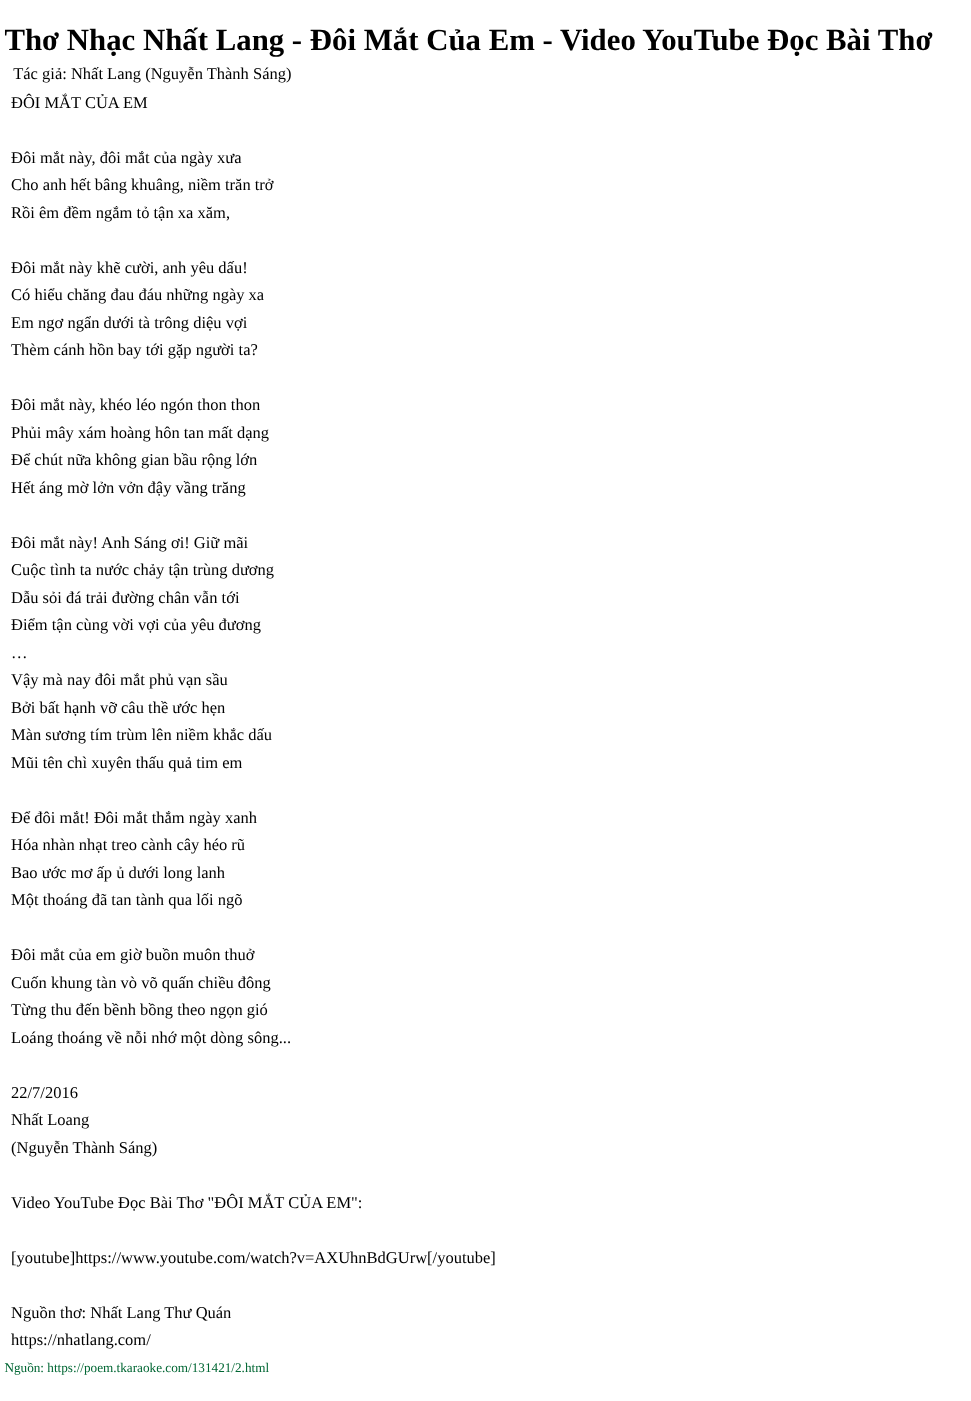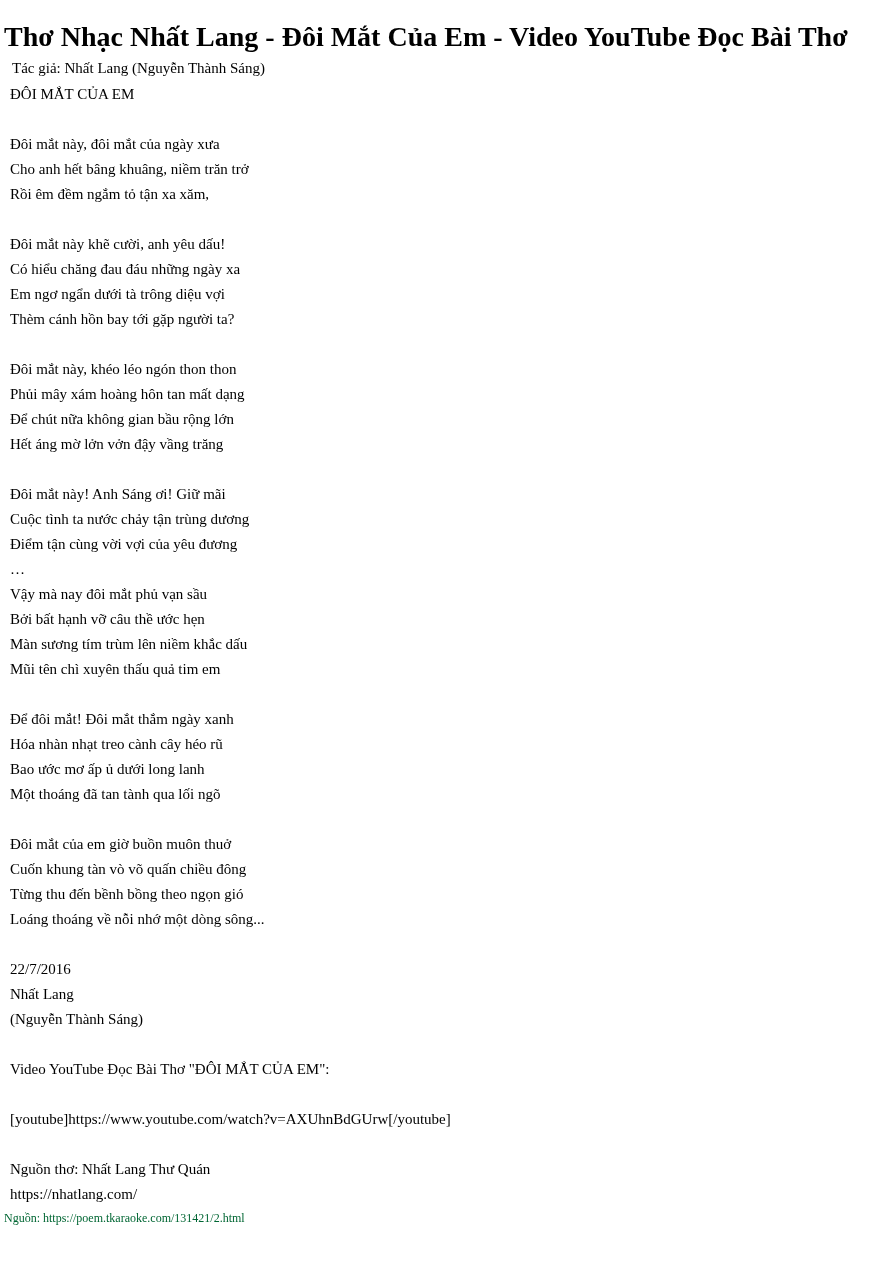--- a/index.html
+++ b/index.html
@@ -65,39 +65,40 @@
       <div class="poem-line">Em ngơ ngẩn dưới tà trông diệu vợi</div>
       <div class="poem-line">Thèm cánh hồn bay tới gặp người ta?</div>
       <div class="poem-line"></div>
       <div class="poem-line">Đôi mắt này, khéo léo ngón thon thon</div>
       <div class="poem-line">Phủi mây xám hoàng hôn tan mất dạng</div>
       <div class="poem-line">Để chút nữa không gian bầu rộng lớn</div>
       <div class="poem-line">Hết áng mờ lởn vởn đậy vầng trăng</div>
       <div class="poem-line"></div>
       <div class="poem-line">Đôi mắt này! Anh Sáng ơi! Giữ mãi</div>
       <div class="poem-line">Cuộc tình ta nước chảy tận trùng dương</div>
+      <div class="poem-line">Dẫu sỏi đá trải đường chân vẫn tới</div>
       <div class="poem-line">Điểm tận cùng vời vợi của yêu đương</div>
       <div class="poem-line">…</div>
       <div class="poem-line">Vậy mà nay đôi mắt phủ vạn sầu</div>
       <div class="poem-line">Bởi bất hạnh vỡ câu thề ước hẹn</div>
       <div class="poem-line">Màn sương tím trùm lên niềm khắc dấu</div>
       <div class="poem-line">Mũi tên chì xuyên thấu quả tim em</div>
       <div class="poem-line"></div>
       <div class="poem-line">Để đôi mắt! Đôi mắt thắm ngày xanh</div>
       <div class="poem-line">Hóa nhàn nhạt treo cành cây héo rũ</div>
       <div class="poem-line">Bao ước mơ ấp ủ dưới long lanh</div>
       <div class="poem-line">Một thoáng đã tan tành qua lối ngõ</div>
       <div class="poem-line"></div>
       <div class="poem-line">Đôi mắt của em giờ buồn muôn thuở</div>
       <div class="poem-line">Cuốn khung tàn vò võ quấn chiều đông</div>
       <div class="poem-line">Từng thu đến bềnh bồng theo ngọn gió</div>
       <div class="poem-line">Loáng thoáng về nỗi nhớ một dòng sông...</div>
       <div class="poem-line"></div>
       <div class="poem-line">22/7/2016</div>
-      <div class="poem-line">Nhất Lang</div>
+      <div class="poem-line">Nhất Loang</div>
       <div class="poem-line">(Nguyễn Thành Sáng)</div>
       <div class="poem-line"></div>
       <div class="poem-line">Video YouTube Đọc Bài Thơ "ĐÔI MẮT CỦA EM":</div>
       <div class="poem-line"></div>
       <div class="poem-line">[youtube]https://www.youtube.com/watch?v=AXUhnBdGUrw[/youtube]</div>
       <div class="poem-line"></div>
       <div class="poem-line">Nguồn thơ: Nhất Lang Thư Quán</div>
       <div class="poem-line">https://nhatlang.com/</div>
     </div>
 

